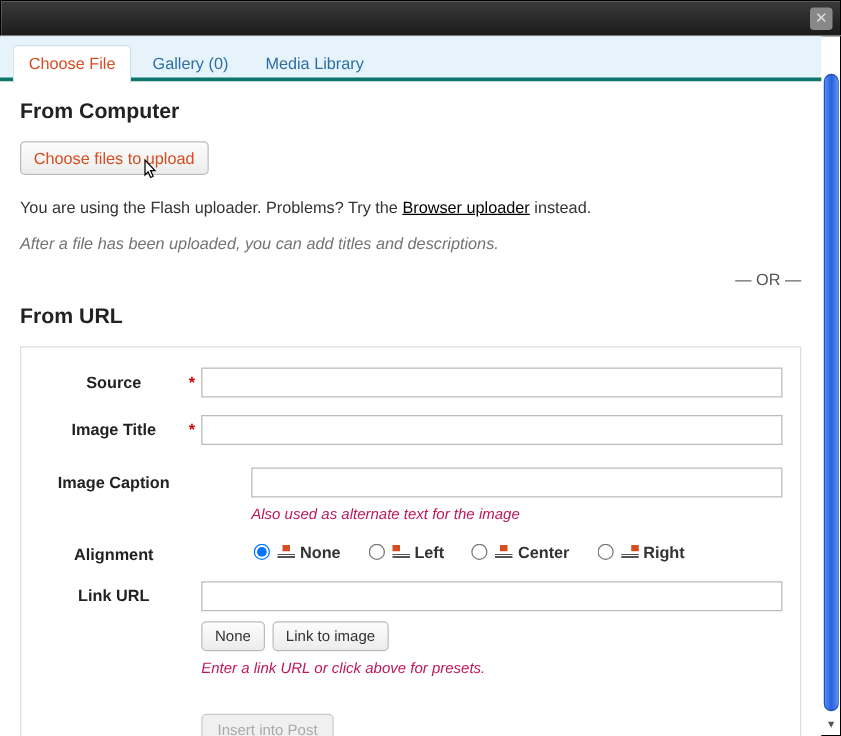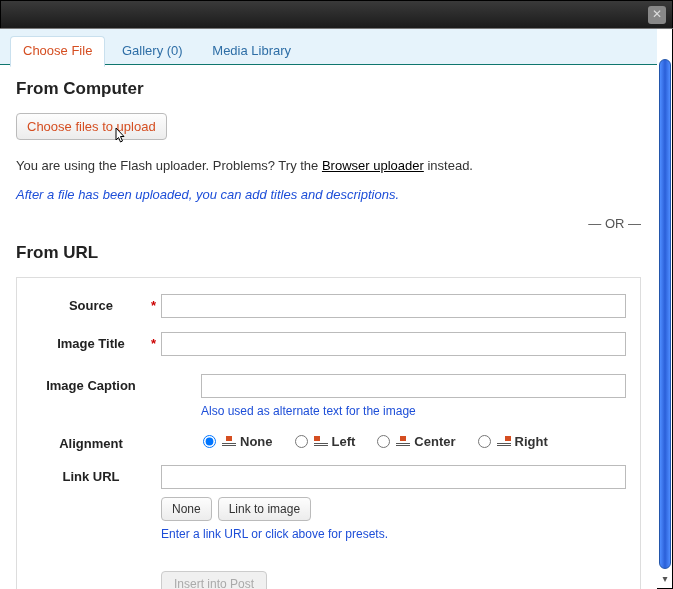--- a/index.html
+++ b/index.html
@@ -71,21 +71,21 @@
   .content {
     position: absolute;
     top: 0;
     left: 0;
     right: 16px;
     bottom: 0;
     background: #fff;
   }
   .tabbar {
     background: #e6f3fb;
-    border-bottom: 1px solid #0f766e;
+    border-bottom: 3px solid #0f766e;
     padding: 6px 20px 0 10px;
     height: 36px;
   }
   .tab {
     display: inline-block;
     padding: 6px 12px 8px 12px;
     font-size: 13px;
     color: #2e6ea6;
     cursor: pointer;
     border: 1px solid transparent;
@@ -129,21 +129,21 @@
   }
   .hint {
     margin-top: 18px;
     font-size: 13px;
     color: #333;
   }
   .hint a { color: #000000; text-decoration: underline; cursor: pointer; }
   .subhint {
     margin-top: 14px;
     font-style: italic;
-    color: #1d4ed8;
+    color: #737373;
     font-size: 13px;
   }
   .or-sep {
     text-align: right;
     color: #555;
     margin: 14px 0 12px 0;
     font-size: 13px;
   }
   .form-box {
     border: 1px solid #ddd;
@@ -177,21 +177,22 @@
   }
   .field input[type=text] {
     width: 100%;
     max-width: 470px;
     height: 24px;
     border: 1px solid #bbb;
     padding: 2px 4px;
     font-size: 13px;
   }
   .field .help {
-    color: #1d4ed8;
+    font-style: italic;
+    color: #be185d;
     font-size: 12px;
     margin-top: 6px;
   }
   .align-opts {
     display: flex;
     gap: 22px;
     align-items: center;
     padding-top: 2px;
     padding-left: 42px;
   }

